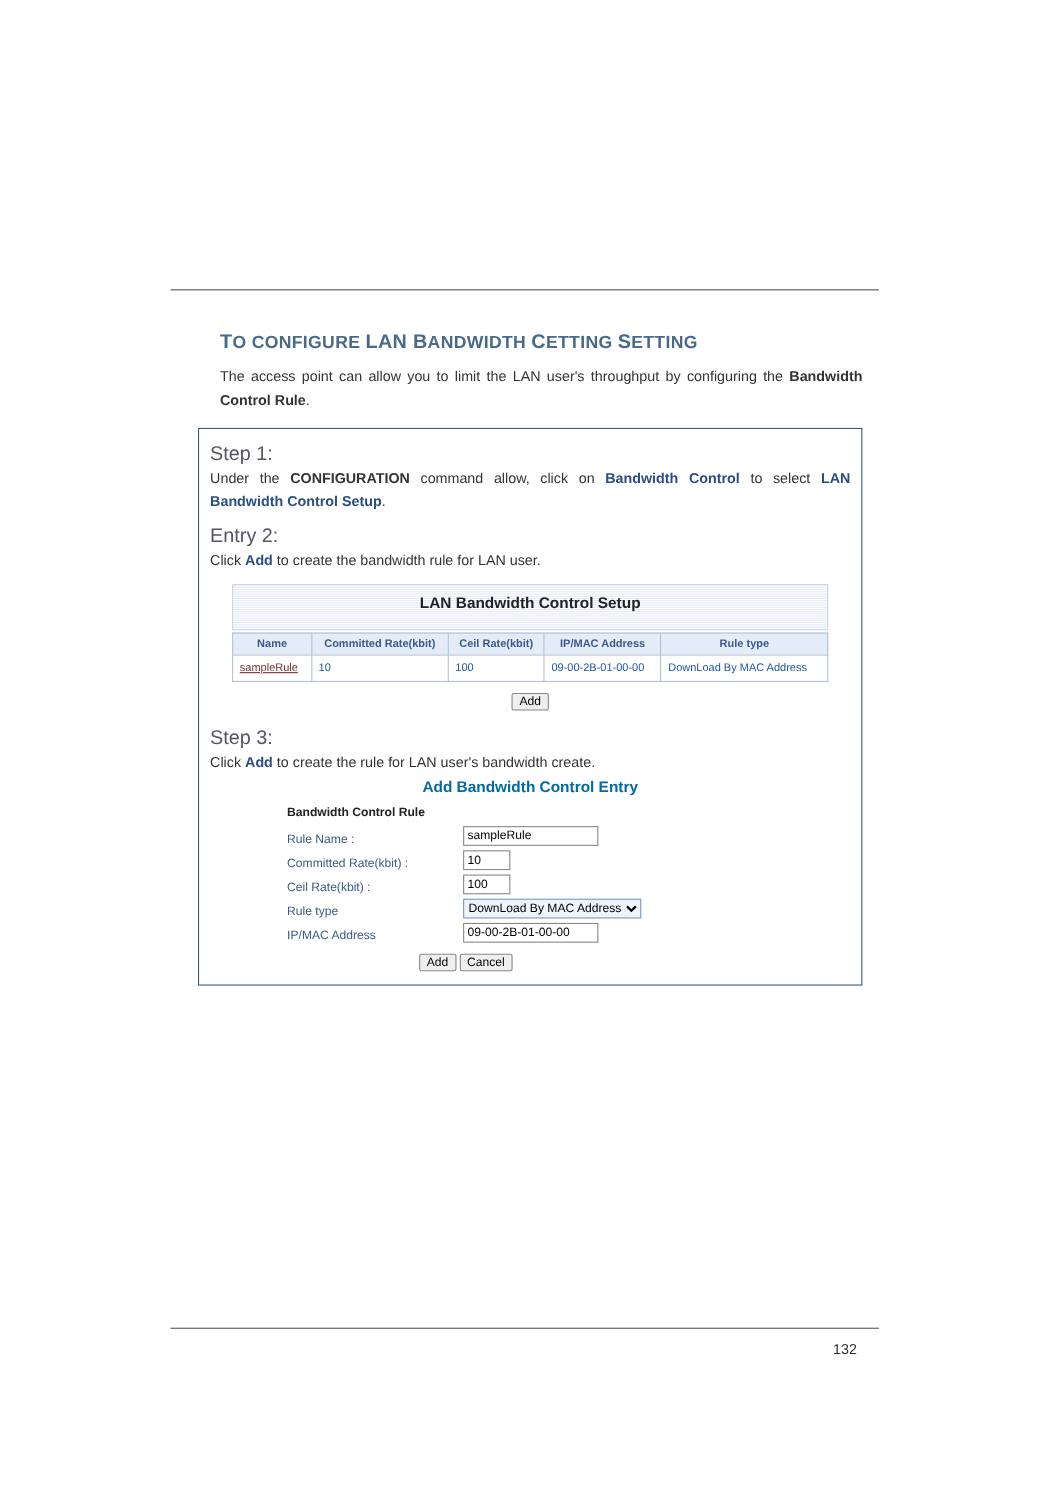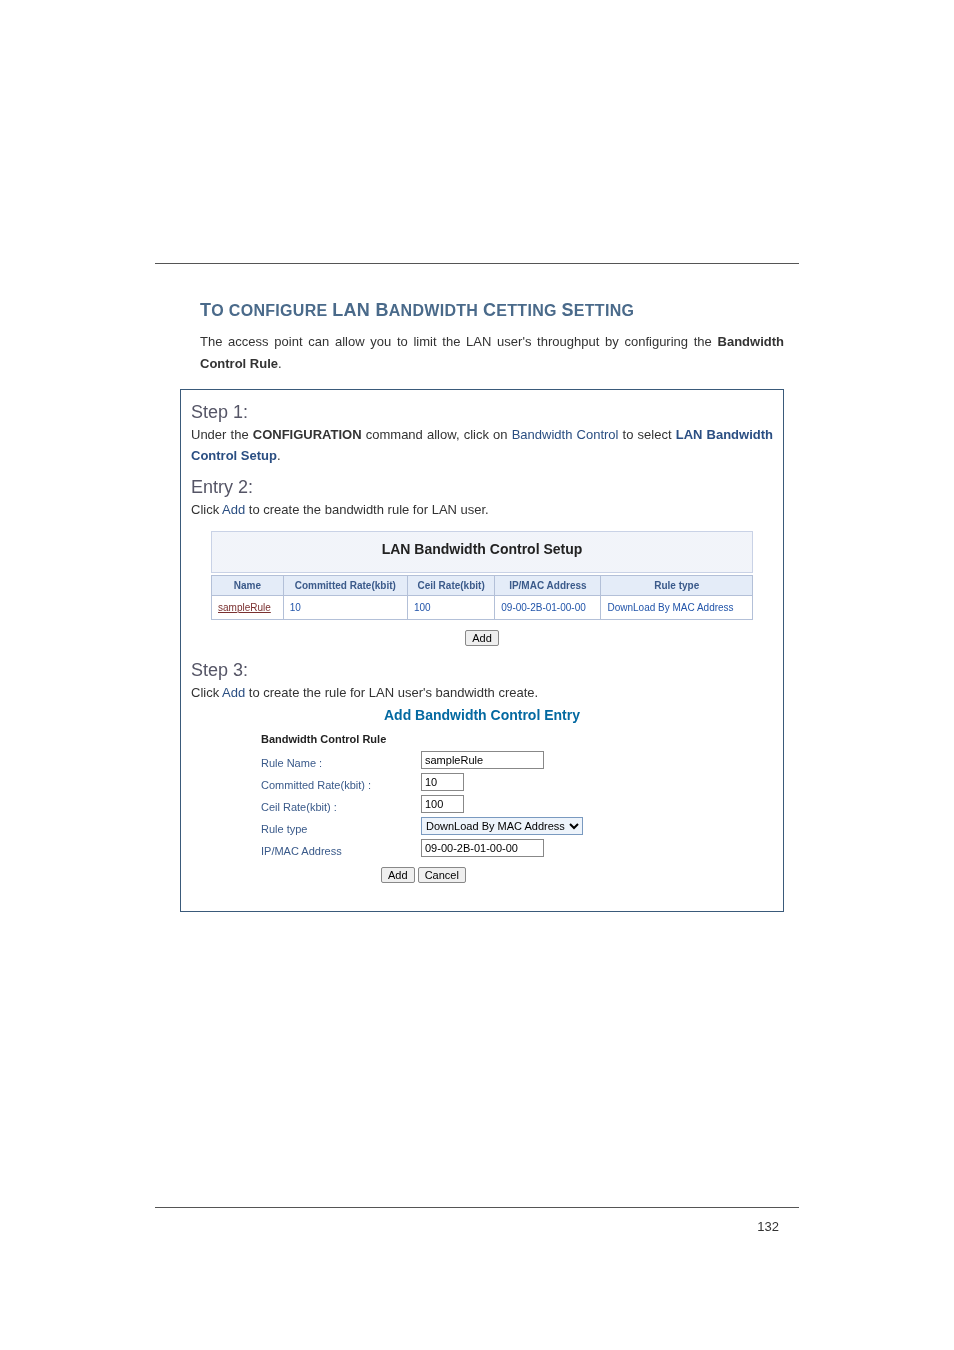--- a/index.html
+++ b/index.html
@@ -60,37 +60,37 @@
   .intro {
     font-size: 13px;
     color: #333;
     line-height: 1.7;
     text-align: justify;
     margin-bottom: 14px;
   }
   .bold { font-weight: bold; }
   .box {
     border: 1px solid #3a5a7a;
-    padding: 8px 10px 28px 10px;
+    padding: 8px 10px 12px 10px;
     margin-left: -20px;
   }
   .step-label {
     font-family: "Comic Sans MS", cursive, sans-serif;
     font-size: 18px;
     color: #556;
     margin: 4px 0 2px 0;
   }
   .step-text {
     font-size: 13px;
     color: #333;
     line-height: 1.6;
     text-align: justify;
     margin-bottom: 10px;
   }
-  .navy-bold { color: #2a4e82; font-weight: normal; }
+  .navy-bold { color: #2a4e82; font-weight: bold; }
   .blue-link { color: #2a4e82; font-weight: bold; }
 
   
   .panel {
     margin: 6px 20px 14px 20px;
   }
   .panel-title-bar {
     background: repeating-linear-gradient(0deg, #e4e9f4 0px, #ffffff 1px, #e4e9f4 2px);
     border: 1px solid #c9d2e6;
     text-align: center;

